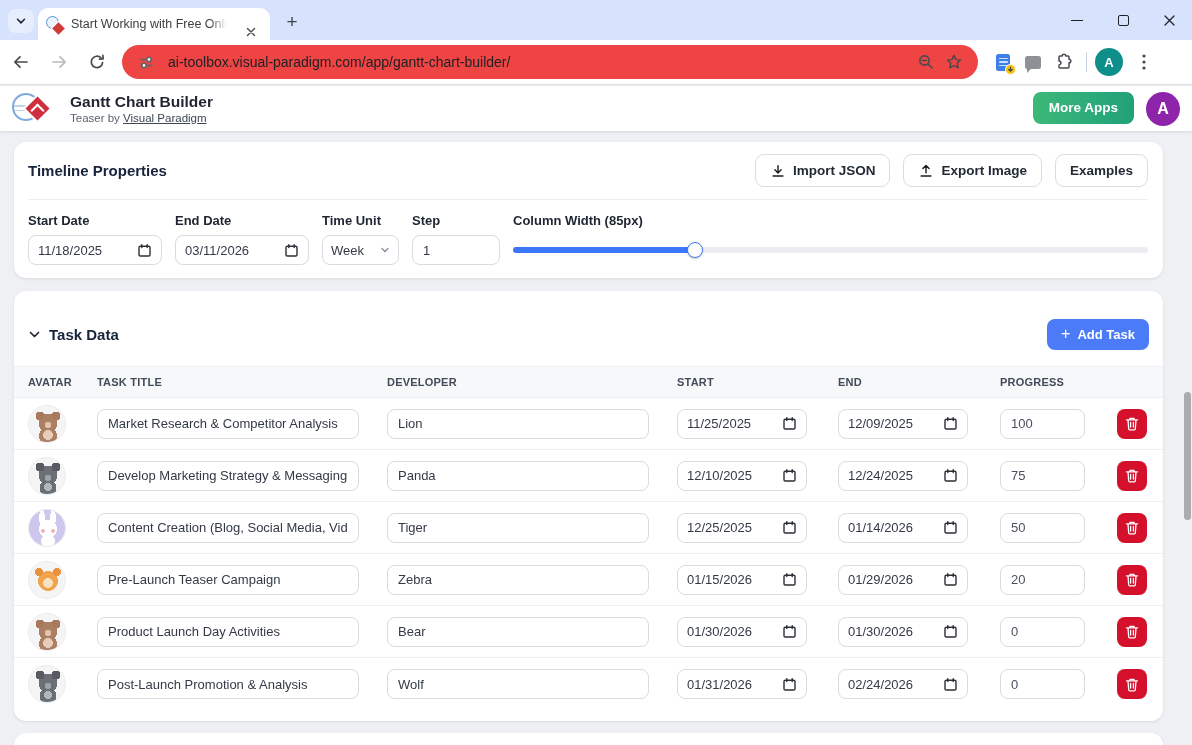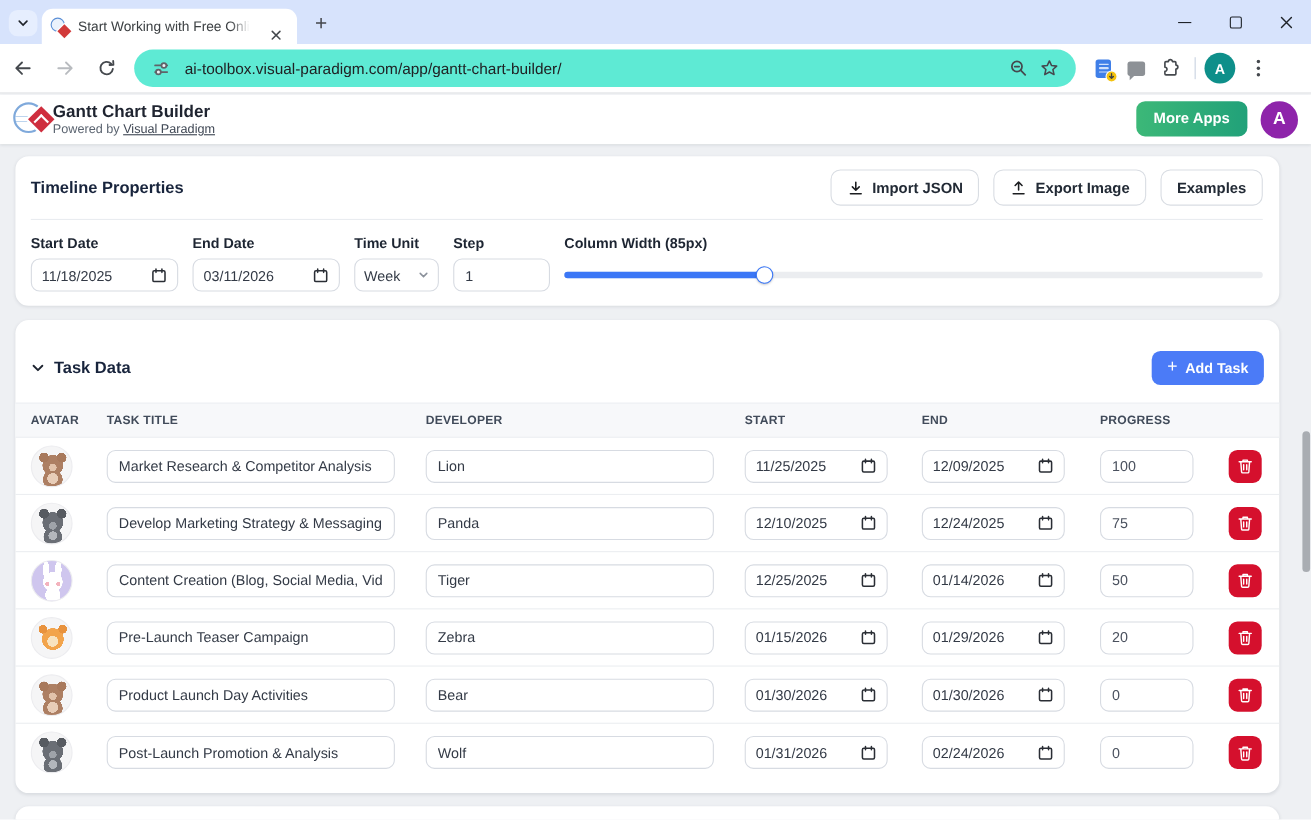--- a/index.html
+++ b/index.html
@@ -29,21 +29,21 @@
   .winbtn { width:46px; height:40px; display:flex; align-items:center; justify-content:center; }
   .min-glyph { width:12px; height:0; border-top:1.4px solid #1f2329; display:block; }
   .max-glyph { width:11px; height:11px; border:1.4px solid #1f2329; border-radius:2px; display:block; }
 
   
   .toolbar { position:absolute; left:0; top:40px; width:1192px; height:45px; background:#ffffff;
     border-bottom:1px solid #dfe1e5; display:flex; align-items:center; }
   .navbtn { width:34px; height:34px; border-radius:50%; display:flex; align-items:center; justify-content:center;
     margin-left:4px; flex:0 0 auto; font-size:19px; color:#45494e; }
   .navbtn.disabled { color:#b8bbbf; }
-  .omnibox { margin-left:8px; width:856px; height:34px; background:#5eead4; border-radius:17px;
+  .omnibox { margin-left:8px; width:856px; height:34px; background:#ef4444; border-radius:17px;
     display:flex; align-items:center; padding:0 10px; }
   .omni-url { flex:1; font-size:14px; color:#202124; margin-left:8px; white-space:nowrap; overflow:hidden; }
   .omni-icon { width:28px; height:28px; display:flex; align-items:center; justify-content:center; flex:0 0 auto; }
   .ext-area { display:flex; align-items:center; margin-left:10px; }
   .ext-icon { width:30px; height:30px; display:flex; align-items:center; justify-content:center; position:relative;}
   .doc-ext { width:14px; height:17px; background:#3f7fe8; border-radius:2.5px; position:relative; }
   .doc-ext i { position:absolute; left:2.5px; right:2.5px; height:1.6px; background:#cfe0fb; border-radius:1px;}
   .doc-badge { position:absolute; right:2px; bottom:2px; width:11px; height:11px; background:#f4c20d;
     border-radius:50%; border:1.5px solid #fff; display:flex; align-items:center; justify-content:center; }
   .chat-ext { width:16px; height:13px; background:#8d9196; border-radius:2.5px; position:relative; }
@@ -58,21 +58,21 @@
   .appheader { position:absolute; left:0; top:86px; width:1192px; height:45px; background:#ffffff;
     box-shadow:0 1px 3px rgba(20,30,50,.12); display:flex; align-items:center; z-index:3; }
   .applogo { width:36px; height:36px; position:relative; margin-left:12px; flex:0 0 auto; }
   .applogo .globe { position:absolute; left:0; top:2px; width:28px; height:28px; border:2px solid #7fa9db;
     border-radius:50%; background:
       linear-gradient(#ffffff 42%, #bcd4ee 42%, #bcd4ee 48%, #ffffff 48%, #ffffff 62%, #bcd4ee 62%, #bcd4ee 68%, #ffffff 68%); }
   .applogo .diamond { position:absolute; right:2px; top:9px; width:17px; height:17px; background:#cf2e3e;
     transform:rotate(45deg); box-shadow:0 0 0 2px #fff; }
   .applogo .diamond::after { content:""; position:absolute; left:4.5px; top:4.5px; width:8px; height:8px;
     border:2px solid #fff; border-right:none; border-bottom:none; }
-  .apptitle-wrap { margin-left:0; }
+  .apptitle-wrap { margin-left:22px; }
   .apptitle { font-size:15.5px; font-weight:bold; color:#1f2430; line-height:17px; }
   .appsub { font-size:11.5px; color:#5b6470; margin-top:2px; }
   .appsub a { color:#3f4754; text-decoration:underline; }
   .appheader-right { margin-left:auto; display:flex; margin-right:12px; }
   .more-apps { height:32px; padding:0 16px; border:none; border-radius:8px; color:#fff; font-weight:bold;
     font-size:13.5px; background:linear-gradient(90deg,#3cb878,#21a179); font-family:inherit; }
   .purple-avatar { width:34px; height:34px; border-radius:50%; background:#8e24aa; color:#fff; font-weight:bold;
     font-size:16px; display:flex; align-items:center; justify-content:center; margin-left:12px; }
 
   
@@ -271,21 +271,21 @@
 </div>
 
 <div class="appheader">
   <span class="applogo">
       <span class="globe"></span>
       <span class="diamond"></span>
     </span>
   <div class="apptitle-wrap">
     <div class="apptitle">Gantt Chart Builder</div>
     <div class="appsub">
-      <span>Powered by</span>
+      <span>Teaser by</span>
       <a href="#">Visual Paradigm</a>
     </div>
   </div>
   <div class="appheader-right">
     <button class="more-apps">More Apps</button>
     <span class="purple-avatar">A</span>
   </div>
 </div>
 
 <div class="content">

